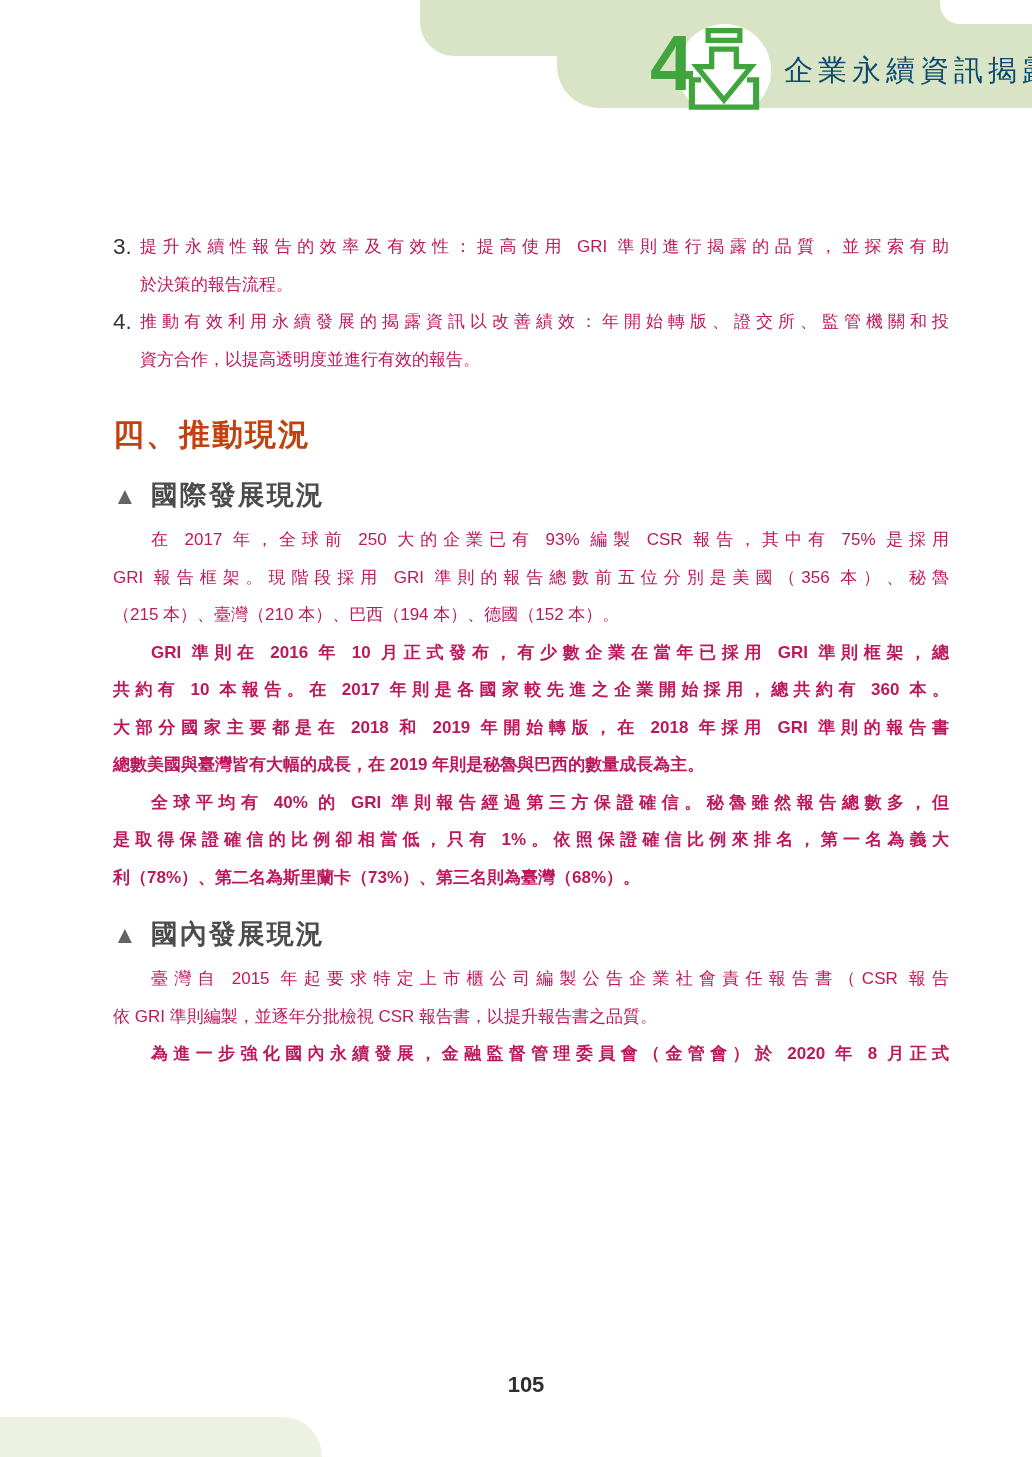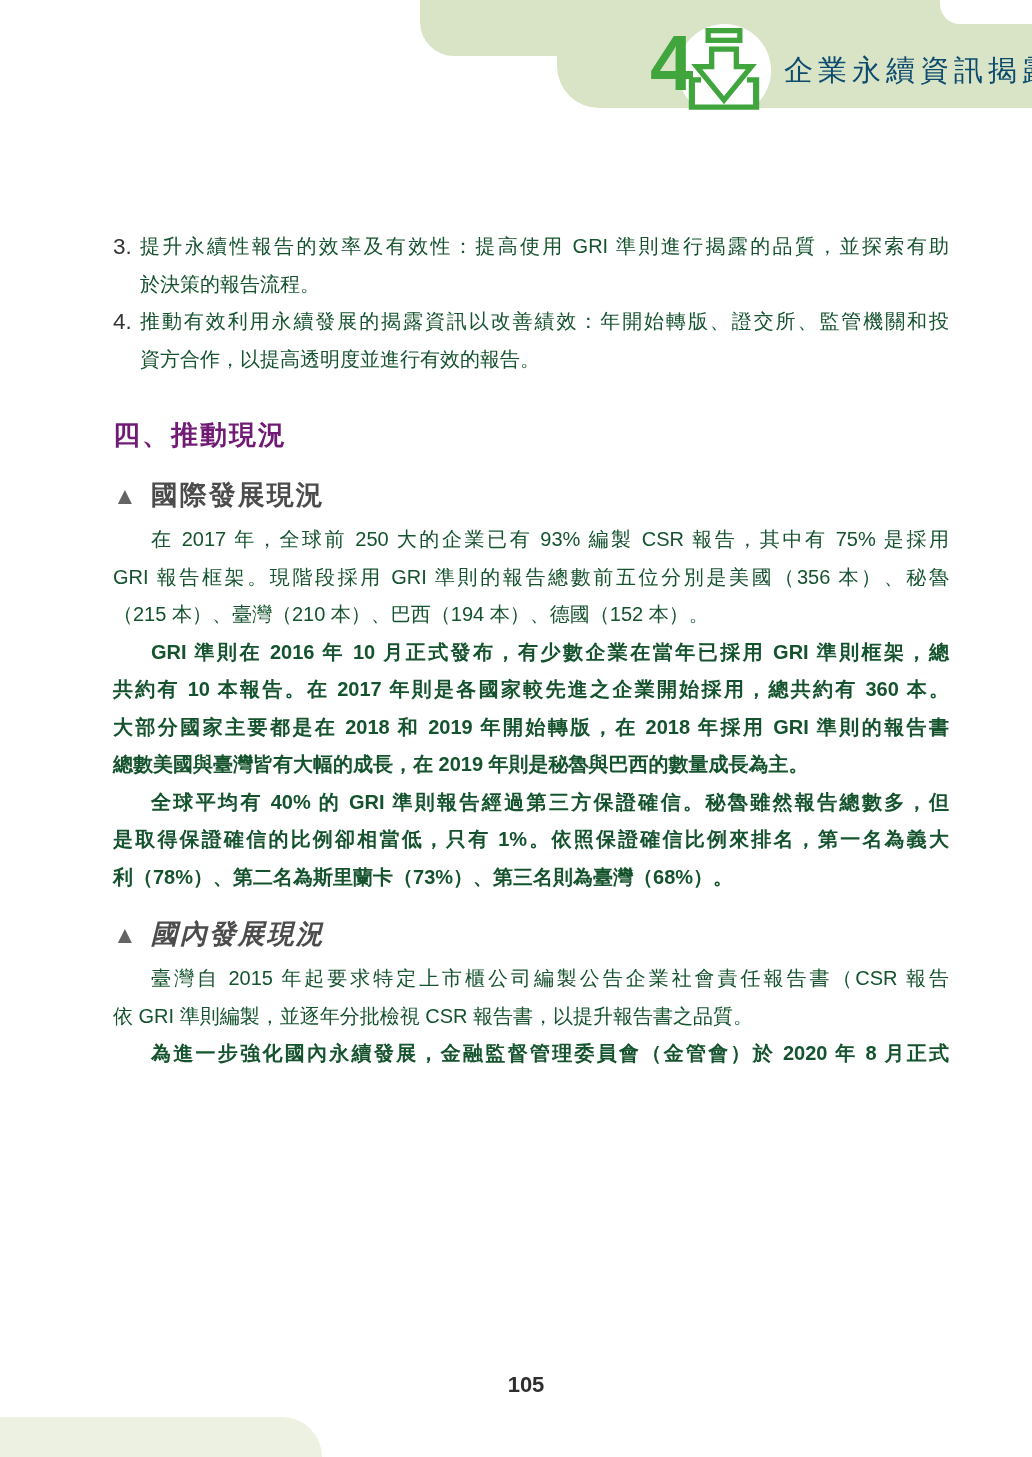--- a/index.html
+++ b/index.html
@@ -36,42 +36,42 @@
   }
   .download-svg{position:absolute;top:28px;left:678px;width:92px;height:88px;}
   .chapter-title{
     position:absolute;top:54px;left:784px;
     font-size:29px;line-height:32px;color:#0c4a6e;
     letter-spacing:5px;white-space:nowrap;
   }
   
   .content{position:absolute;left:113px;top:0;width:836px;}
   .line{
-    line-height:37.5px;font-size:20px;color:#14532d;
+    line-height:37.5px;font-size:17px;color:#be185d;
     white-space:normal;
   }
   .line.j{text-align:justify;text-align-last:justify;}
   .line.indent{padding-left:38px;}
   .num-list{padding-top:228px;}
   .li{position:relative;padding-left:27px;}
   .li .marker{
     position:absolute;left:0;top:0;
     font-size:22.5px;line-height:37.5px;color:#353535;
   }
   .li .line{line-height:37.5px;}
   h2.sec{
-    margin:39px 0 0 0;font-size:27px;line-height:36px;
-    font-weight:bold;color:#701a75;letter-spacing:2px;
+    margin:39px 0 0 0;font-size:31px;line-height:36px;
+    font-weight:bold;color:#c2410c;letter-spacing:2px;
   }
   h3.sub{
     margin:26px 0 0 0;font-size:27px;line-height:32px;
     font-weight:bold;color:#4c4c4c;letter-spacing:2px;
   }
   h3.sub .tri{color:#646464;font-size:24px;margin-right:12px;font-weight:normal;}
-  h3.sub.second{margin-top:22px;font-style:italic;}
+  h3.sub.second{margin-top:22px;}
   .para{margin-top:9px;}
   .para.cont{margin-top:0;font-weight:bold;}
   
   .page-number{
     position:absolute;top:1372px;left:10px;width:100%;
     text-align:center;font-size:22px;font-weight:bold;color:#2e2e2e;
   }
   .bottom-deco{
     position:absolute;bottom:0;left:0;width:322px;height:40px;
     background:#edf1e1;border-top-right-radius:42px;

